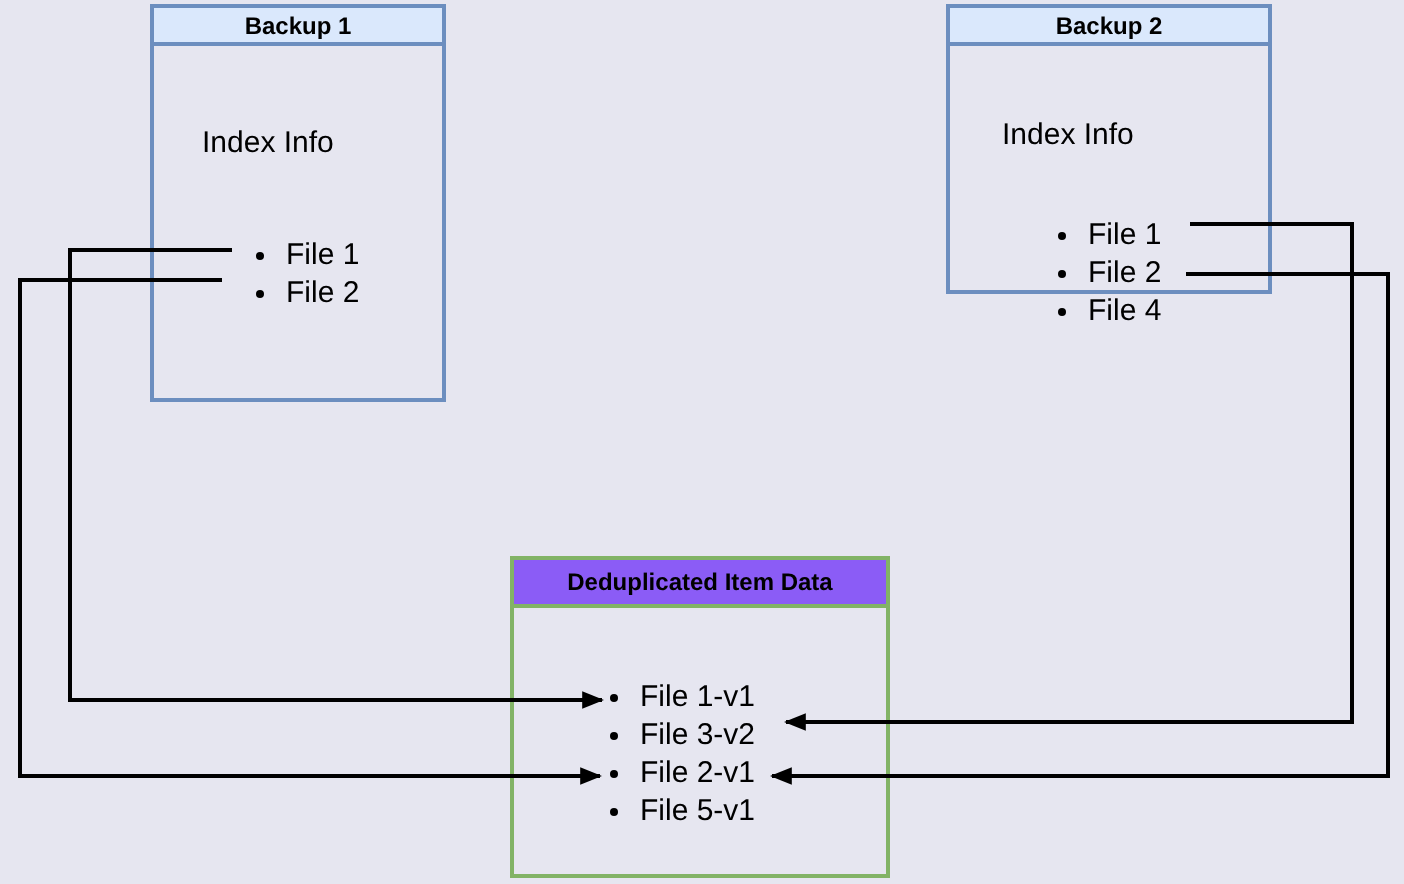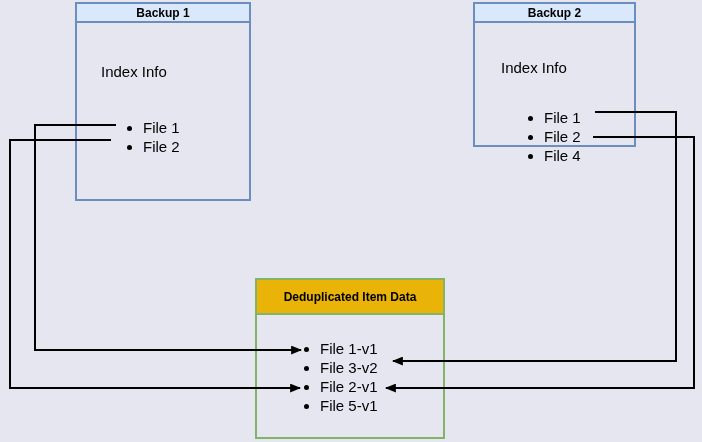--- a/index.html
+++ b/index.html
@@ -28,21 +28,21 @@
     border-bottom: 2px solid;
     border-color: inherit;
     display: flex;
     align-items: center;
     justify-content: center;
     font-size: 12px;
     font-weight: bold;
     color: #000;
   }
   .blue .node-header  { background: #dae8fc; border-bottom-color: #6c8ebf; height: 19px; }
-  .green .node-header { background: #eab308; border-bottom-color: #82b366; height: 35px; }
+  .green .node-header { background: #8b5cf6; border-bottom-color: #82b366; height: 24px; }
   .index-label {
     position: absolute;
     font-size: 15px;
     line-height: 19px;
     color: #000;
     white-space: nowrap;
   }
   ul.file-list {
     position: absolute;
     margin: 0;
@@ -62,21 +62,21 @@
     height: 442px;
     pointer-events: none;
   }
   .connector-layer path.connector {
     fill: none;
     stroke: #000;
     stroke-width: 2;
   }
 
   
-  #backup1-box { left: 75px;  top: 2px;   width: 176px; height: 199px; }
+  #backup1-box { left: 75px;  top: 2px;   width: 148px; height: 199px; }
   #backup2-box { left: 473px; top: 2px;   width: 163px; height: 145px; }
   #dedup-box   { left: 255px; top: 278px; width: 190px; height: 161px; }
 
   #backup1-box .index-label { left: 24px; top: 58px; }
   #backup2-box .index-label { left: 26px; top: 54px; }
 
   #backup1-box ul.file-list { left: 49px; top: 114px; }
   #backup2-box ul.file-list { left: 52px; top: 104px; }
   #dedup-box   ul.file-list { left: 46px; top: 59px;  }
 </style>

